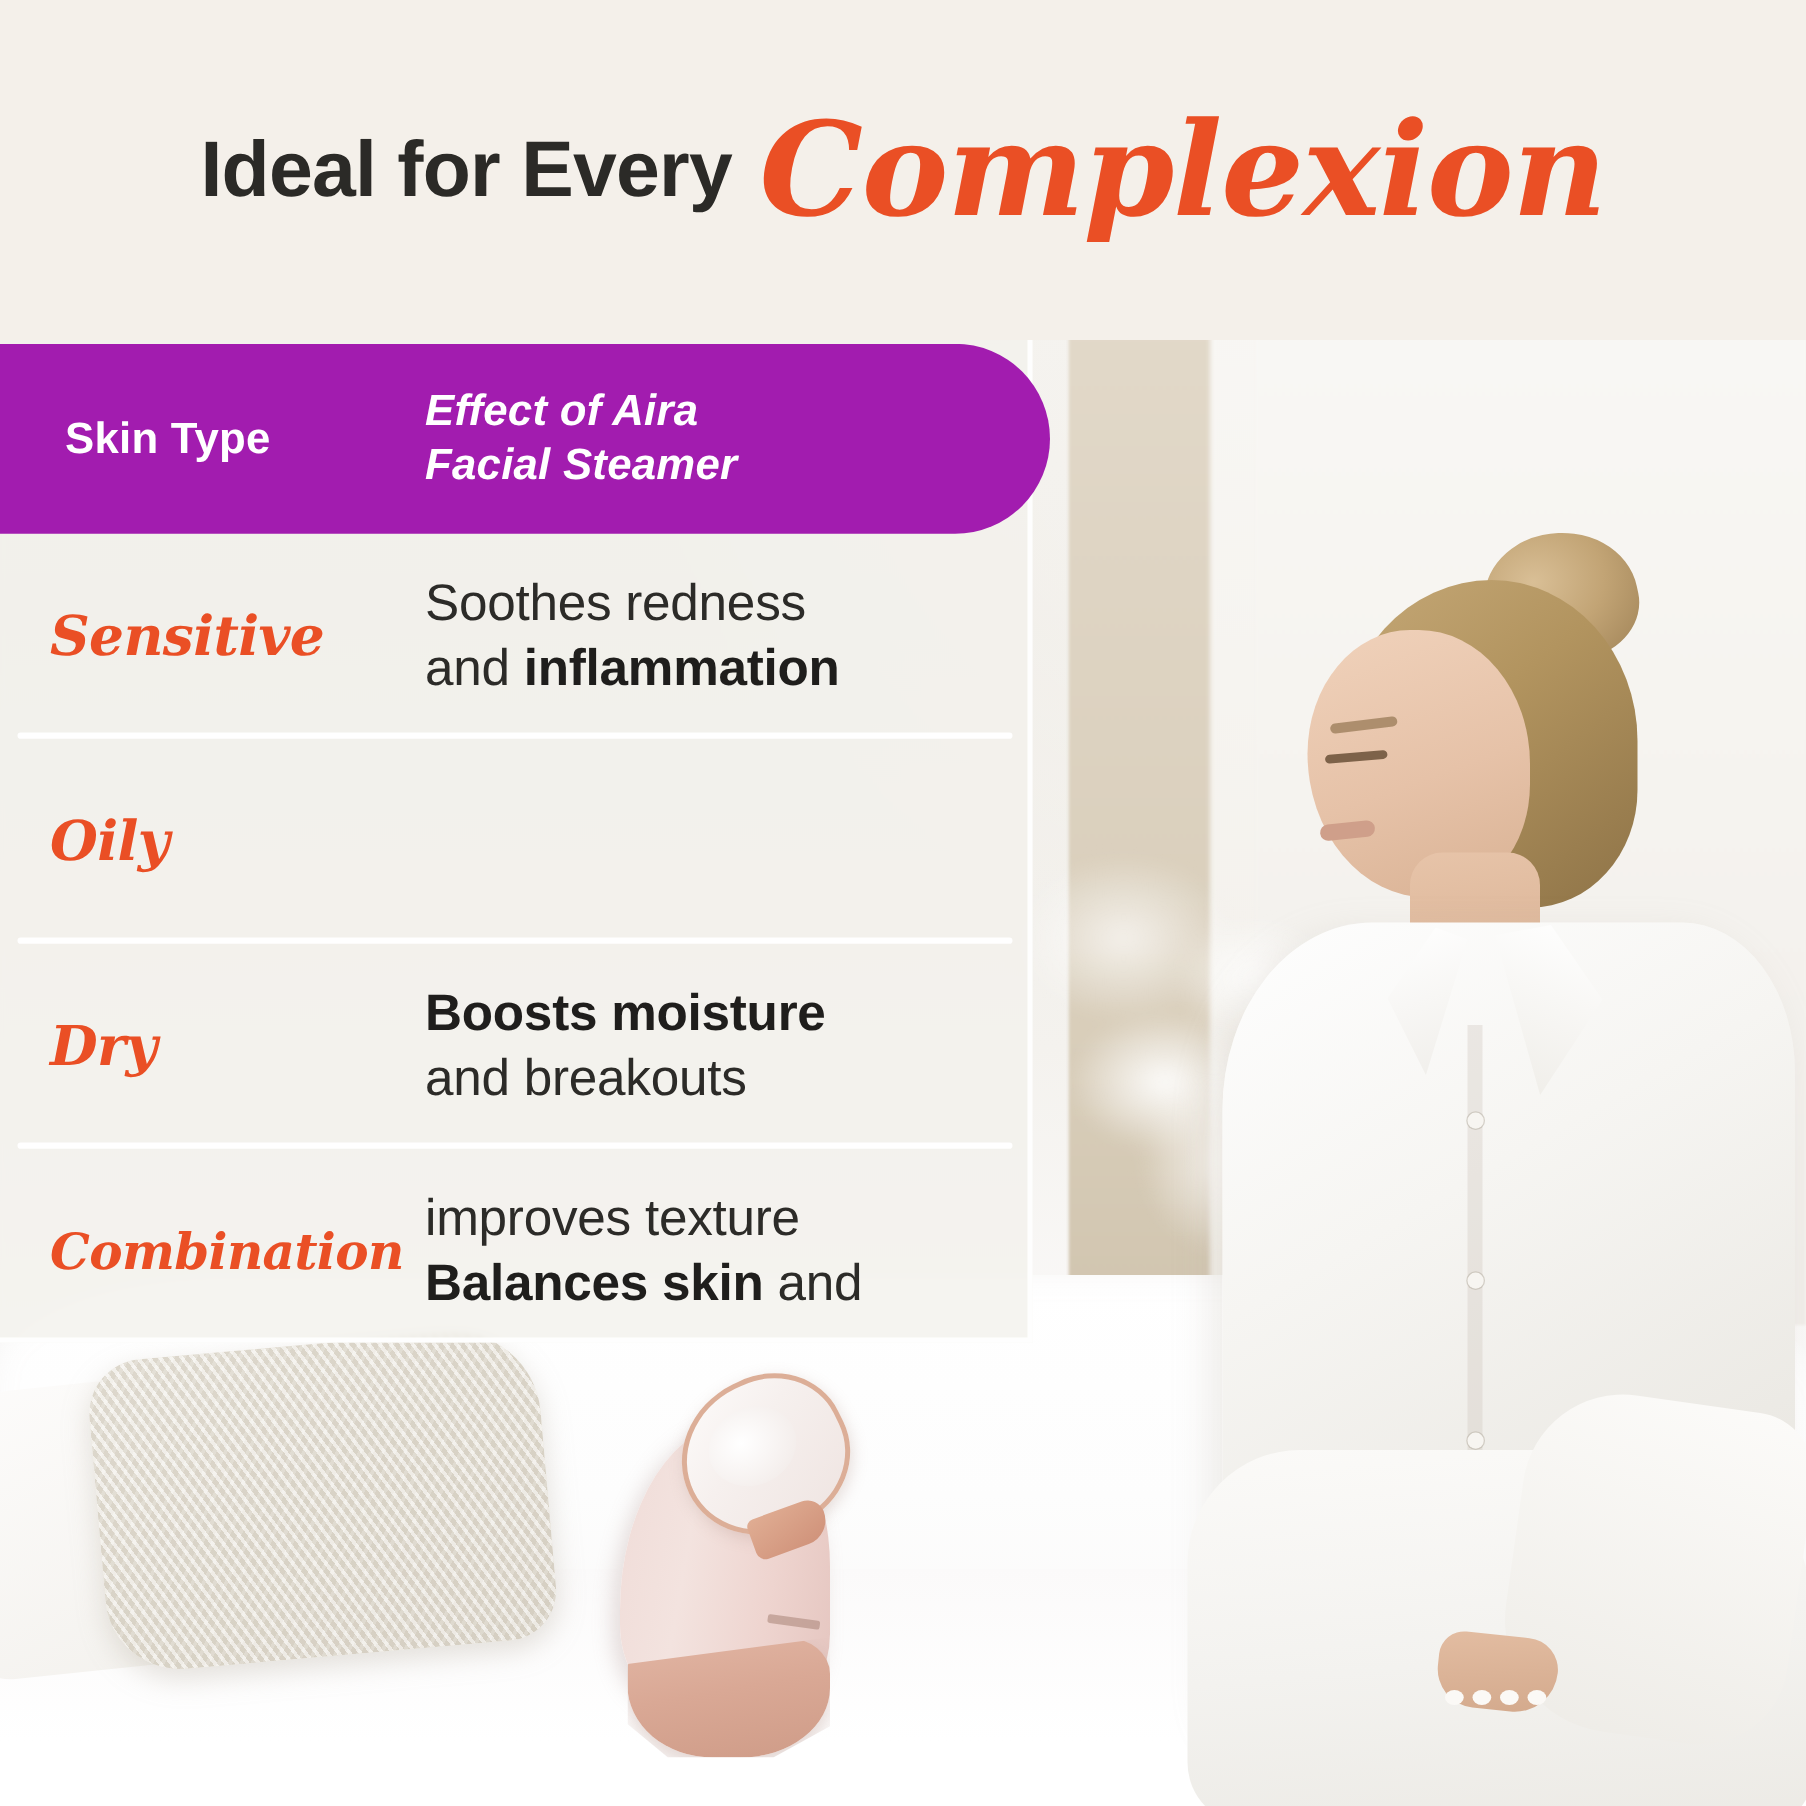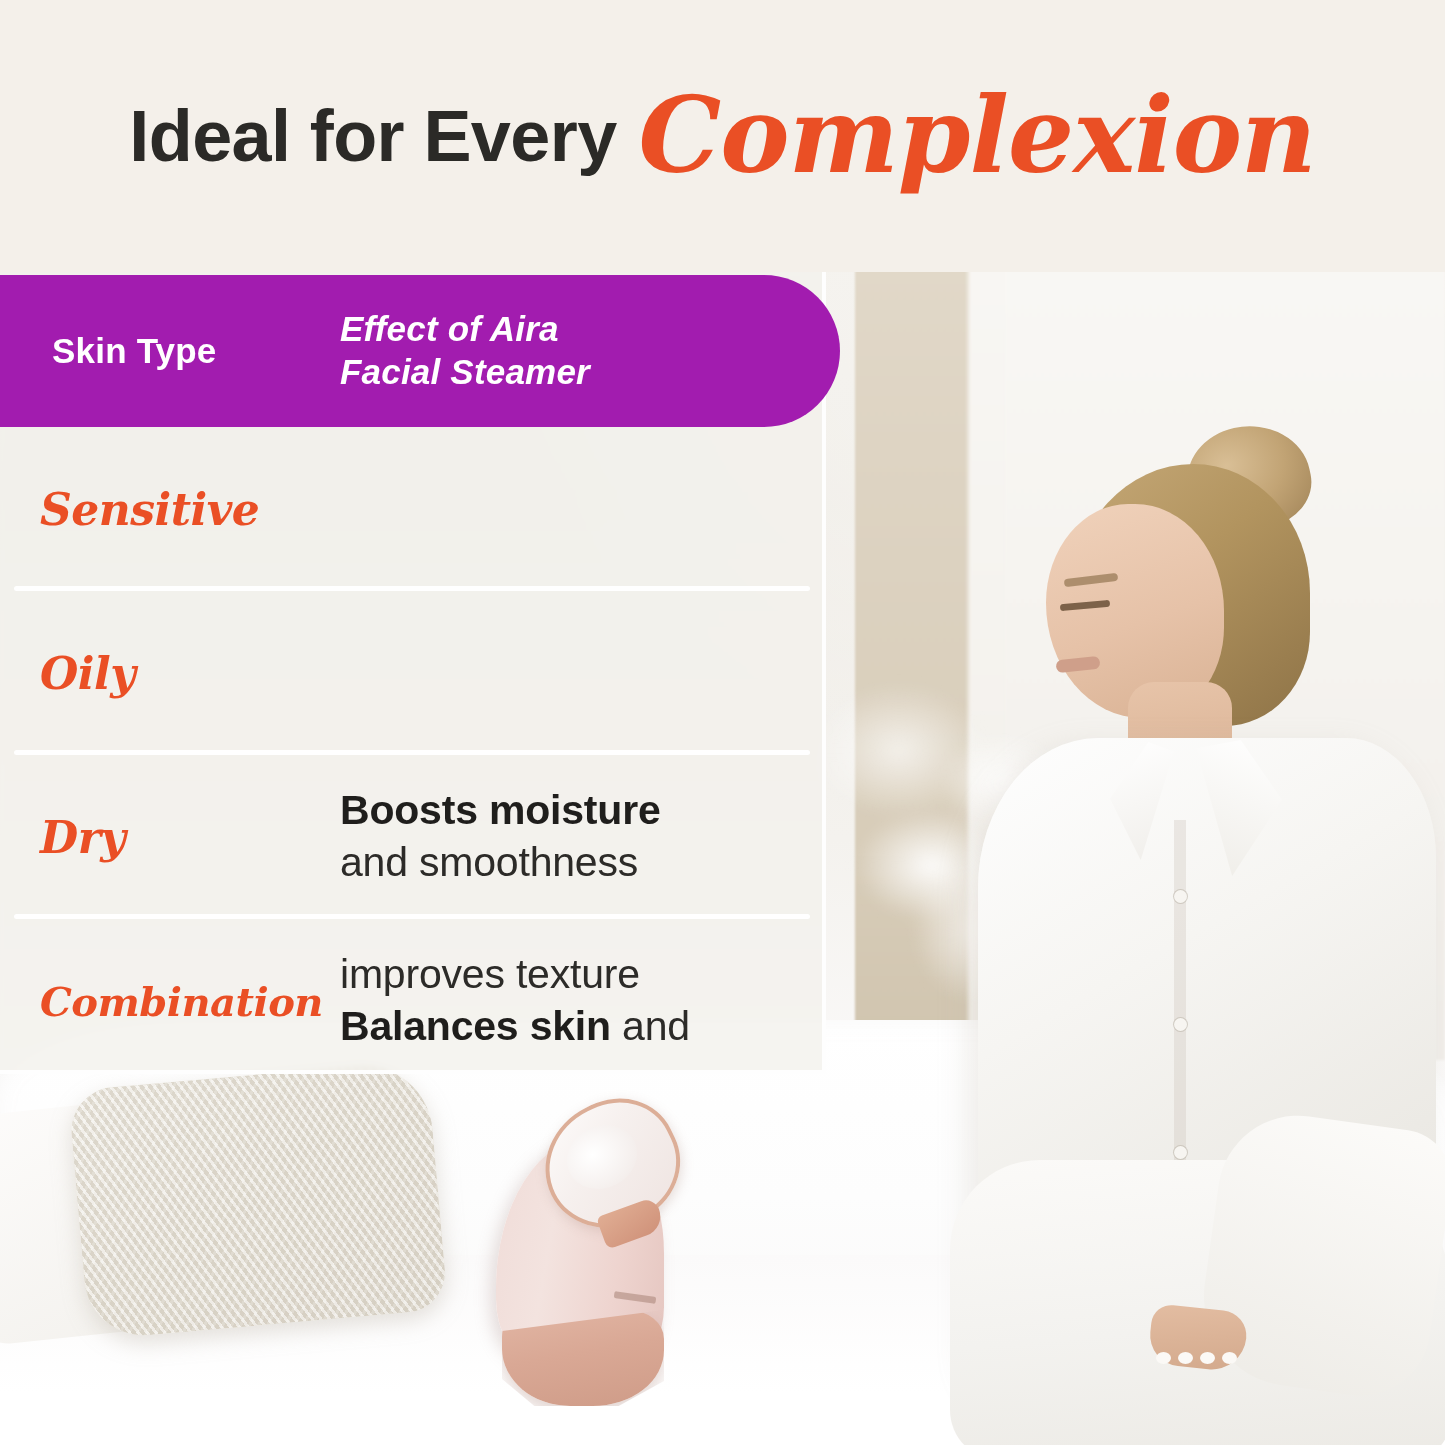--- a/index.html
+++ b/index.html
@@ -242,21 +242,21 @@
     left: 0; top: 0;
     width: 1445px; height: 272px;
     display: flex;
     align-items: center;
     justify-content: center;
     white-space: nowrap;
   }
   .headline .h-plain {
     font-family: "Liberation Sans", sans-serif;
     font-weight: bold;
-    font-size: 72px;
+    font-size: 63px;
     color: #2b2a27;
     letter-spacing: -0.6px;
   }
   .headline .h-accent {
     font-family: "DejaVu Serif", serif;
     font-style: italic;
     font-weight: bold;
     font-size: 104px;
     color: #ea4f25;
     margin-left: 22px;
@@ -405,33 +405,37 @@
     <div class="th-effect">
       <span>Effect of Aira</span>
       <span>Facial Steamer</span>
     </div>
   </div>
 
   <div class="rows">
 
     <div class="row">
       <div class="cell-type">Sensitive</div>
+      <div class="cell-effect">
+        <span class="ln"><span>Soothes redness</span><b></b></span>
+        <span class="ln"><span>and </span><b>inflammation</b></span>
+      </div>
       <div class="divider"></div>
     </div>
 
     <div class="row">
       <div class="cell-type">Oily</div>
       <div class="divider"></div>
     </div>
 
     <div class="row">
       <div class="cell-type">Dry</div>
       <div class="cell-effect">
         <span class="ln"><b>Boosts moisture</b><span></span></span>
-        <span class="ln"><span>and smoothness</span><b></b></span>
+        <span class="ln"><span>and breakouts</span><b></b></span>
       </div>
       <div class="divider"></div>
     </div>
 
     <div class="row">
       <div class="cell-type small">Combination</div>
       <div class="cell-effect">
         <span class="ln"><span>improves texture</span><b></b></span>
         <span class="ln"><b>Balances skin</b><span> and</span></span>
       </div>

